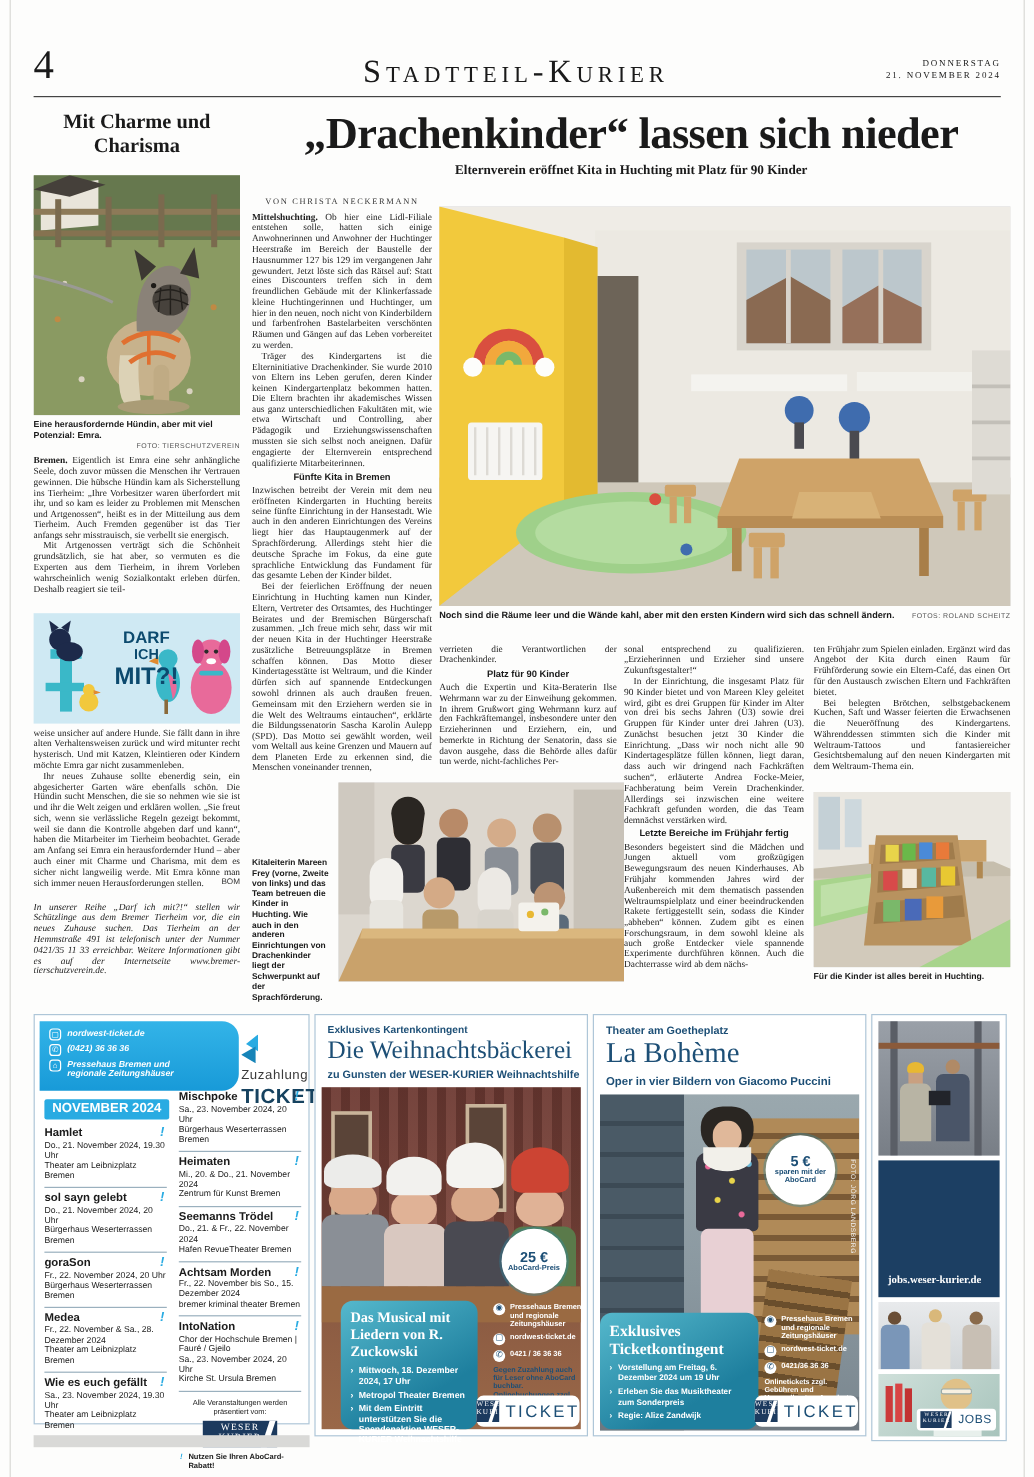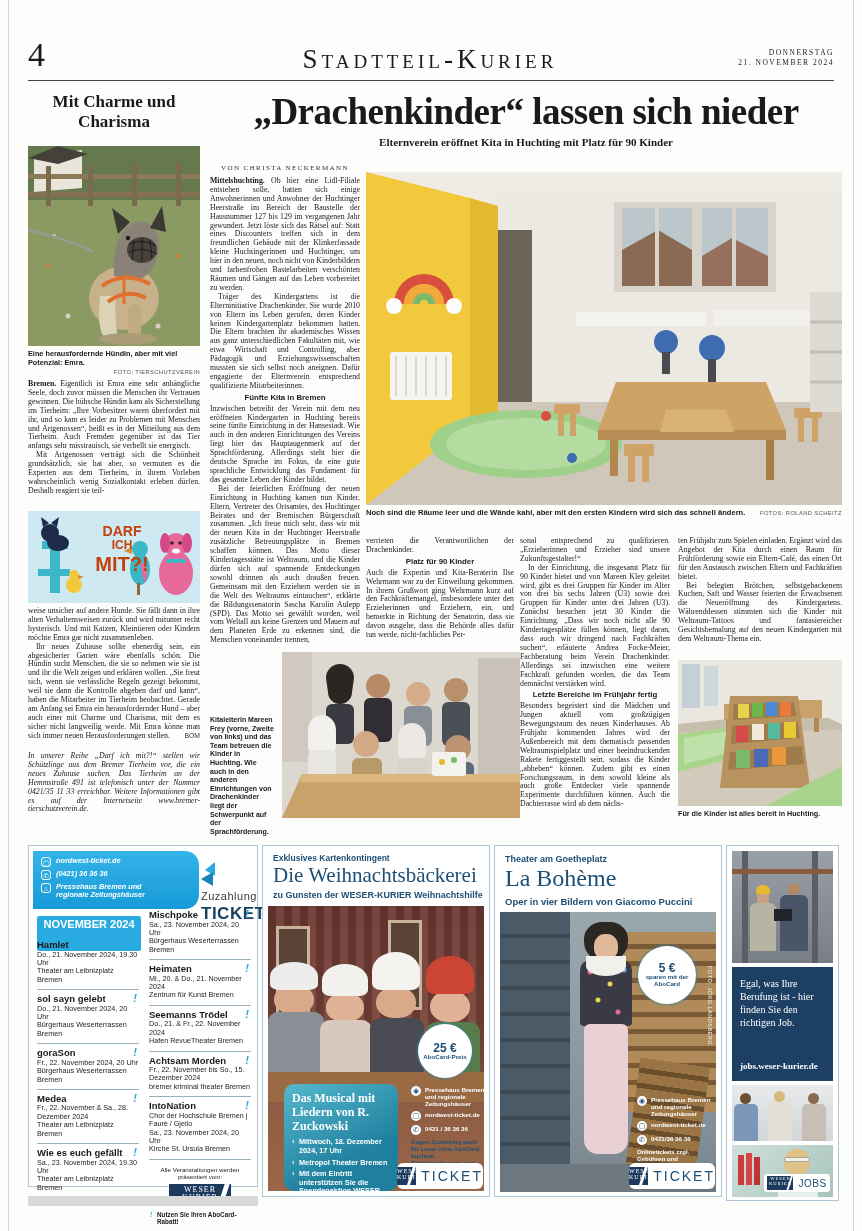--- a/index.html
+++ b/index.html
@@ -24,21 +24,21 @@
   .bt p.noind{text-indent:0}
   .subhead{font-family:"Liberation Sans",sans-serif;font-weight:700;font-size:7.8px;text-align:center;text-indent:0 !important;margin:3px 0 2px}
   .author-abbr{font-family:"Liberation Sans",sans-serif;font-size:6.8px;text-align:right;margin-top:-8.9px;color:#333}
   .outro{font-style:italic}
   .cap{font-family:"Liberation Sans",sans-serif;font-weight:700;font-size:7.3px;line-height:8.8px;color:#1a1a1a}
   .credit{font-family:"Liberation Sans",sans-serif;font-weight:400;font-size:5.8px;letter-spacing:.4px;color:#555}
   .photo{display:block;background:#ddd}
 
   
   .dim-box{background:#cfe9f3;overflow:hidden}
-  .dim-text{position:absolute;left:64px;top:12px;width:60px;text-align:center;font-family:"Liberation Sans",sans-serif;font-weight:800;color:#c2410c;line-height:1.15}
+  .dim-text{position:absolute;left:64px;top:12px;width:60px;text-align:center;font-family:"Liberation Sans",sans-serif;font-weight:800;color:#0c4a6e;line-height:1.15}
 
   
   .adbox{position:absolute;background:#fff;border:1px solid #aec6d8;font-family:"Liberation Sans",sans-serif}
   .wklogo{position:relative;background:#1c3a5e;color:#fff;font-family:"Liberation Serif",serif;text-align:center;overflow:hidden}
   .wklogo .l1,.wklogo .l2{display:block;letter-spacing:1px;line-height:1.05}
   .wklogo .slash{position:absolute;right:5px;top:-3px;width:5px;height:130%;background:#fff;transform:skewX(-18deg)}
   .navy{color:#1d4f76}
   .tealbox{position:absolute;border-radius:10px;background:linear-gradient(150deg,#55b8cc,#1e7f9e 70%);color:#fff;padding:8px 8px}
   .tealbox h3{font-family:"Liberation Serif",serif;font-weight:700;line-height:1.15;margin-bottom:5px}
   .tealbox ul{list-style:none}
@@ -357,21 +357,21 @@
       </div>
     </div>
     <div class="abs" style="left:172px;top:14px;width:54px;text-align:right">
       <svg width="16" height="24" viewBox="0 0 16 24" style="float:left;margin-top:2px">
         <polygon points="14,0 4,8 14,14" fill="#29abe2"></polygon>
         <polygon points="12,10 0,17 12,24" fill="#1684b8"></polygon>
       </svg>
       <span class="nw-logo-name">Zuzahlung</span><br>
       <span class="nw-logo-ticket">TICKET</span>
     </div>
-    <div class="nw-month" style="left:8px;top:70px;width:104px;height:35px">NOVEMBER 2024</div>
+    <div class="nw-month" style="left:8px;top:70px;width:104px;height:17px">NOVEMBER 2024</div>
     <div class="nw-col" style="left:8px;top:90px;width:102px">
       <div class="nw-event">
         <div class="nw-ev-title">Hamlet</div>
         <span class="nw-ev-line">Do., 21. November 2024, 19.30 Uhr</span>
         <span class="nw-ev-line">Theater am Leibnizplatz Bremen</span>
       </div>
       <div class="nw-event">
         <div class="nw-ev-title">sol sayn gelebt</div>
         <span class="nw-ev-line">Do., 21. November 2024, 20 Uhr</span>
         <span class="nw-ev-line">Bürgerhaus Weserterrassen Bremen</span>
@@ -504,20 +504,28 @@
       <div class="abs" style="left:80px;top:48px;width:52px;height:66px;background:#3a3a44;border-radius:10px 10px 4px 4px"></div>
       <div class="abs" style="left:80px;top:48px;width:52px;height:66px;background:radial-gradient(circle at 10px 12px,#e86a9a 2px,transparent 3px),radial-gradient(circle at 30px 24px,#e8d44a 2px,transparent 3px),radial-gradient(circle at 44px 10px,#6ab8d8 2px,transparent 3px),radial-gradient(circle at 18px 40px,#e8d44a 2px,transparent 3px),radial-gradient(circle at 38px 52px,#e86a9a 2px,transparent 3px);border-radius:10px 10px 4px 4px"></div>
       <div class="abs" style="left:86px;top:44px;width:40px;height:20px;background:#f2f0ea;border-radius:0 0 50% 50%"></div>
       <div class="abs" style="left:84px;top:112px;width:44px;height:130px;background:#e8d0d4;border-radius:6px 6px 14px 14px"></div>
       <div class="abs" style="left:0;bottom:0;width:100%;height:28px;background:#6e7880"></div>
     </div>
     <div class="badge" style="left:143px;top:100px;width:58px;height:58px">
       <span class="amt">5 €</span>
       <span class="lbl">sparen mit der AboCard</span>
     </div>
+    <div class="tealbox" style="left:5px;top:248px;width:132px;height:97px">
+      <h3 style="font-size:13px">Exklusives Ticketkontingent</h3>
+      <ul>
+        <li style="font-size:6.8px">Vorstellung am Freitag, 6. Dezember 2024 um 19 Uhr</li>
+        <li style="font-size:6.8px">Erleben Sie das Musiktheater zum Sonderpreis</li>
+        <li style="font-size:6.8px">Regie: Alize Zandwijk</li>
+      </ul>
+    </div>
     <div class="abs" style="left:142px;top:250px;width:76px">
       <div class="contact-row">
           <span class="cicon">◉</span>
           <span class="ctext">Pressehaus Bremen und regionale Zeitungshäuser</span>
         </div>
       <div class="contact-row">
           <span class="cicon">▢</span>
           <span class="ctext">nordwest-ticket.de</span>
         </div>
       <div class="contact-row">
@@ -543,21 +551,20 @@
       <div class="abs" style="left:80px;top:0;width:6px;height:100%;background:#5a5e66"></div>
       <div class="abs" style="left:0;top:18px;width:100%;height:5px;background:#8a5a3a"></div>
       <div class="abs" style="left:24px;top:34px;width:14px;height:10px;background:#e8b832;border-radius:50% 50% 30% 30%"></div>
       <div class="abs" style="left:25px;top:43px;width:12px;height:10px;background:#c9a080"></div>
       <div class="abs" style="left:18px;top:52px;width:26px;height:48px;background:#b8b4a4;border-radius:6px 6px 0 0"></div>
       <div class="abs" style="left:56px;top:32px;width:12px;height:12px;background:#b08a66;border-radius:50%"></div>
       <div class="abs" style="left:48px;top:44px;width:28px;height:56px;background:#4a5568;border-radius:6px 6px 0 0"></div>
       <div class="abs" style="left:42px;top:58px;width:18px;height:12px;background:#22242a"></div>
     </div>
     <div class="jobs-box" style="left:5px;top:121px;width:101px;height:114px">
-      <div class="jobs-text">Egal, was Ihre Berufung ist - hier finden Sie den richtigen Job.</div>
       <div class="jobs-url">jobs.weser-kurier.de</div>
     </div>
     <div class="abs" style="left:5px;top:239px;width:101px;height:56px;overflow:hidden;background:linear-gradient(180deg,#e8eaec,#d2d6d8)">
       <div class="abs" style="left:8px;top:8px;width:11px;height:11px;background:#6a4e36;border-radius:50%"></div>
       <div class="abs" style="left:2px;top:19px;width:24px;height:37px;background:#7a96b8;border-radius:5px 5px 0 0"></div>
       <div class="abs" style="left:42px;top:6px;width:11px;height:11px;background:#d9b87a;border-radius:50%"></div>
       <div class="abs" style="left:36px;top:17px;width:24px;height:39px;background:#e4e0d8;border-radius:5px 5px 0 0"></div>
       <div class="abs" style="left:76px;top:8px;width:11px;height:11px;background:#8a6a4a;border-radius:50%"></div>
       <div class="abs" style="left:70px;top:19px;width:24px;height:37px;background:#c8bfb4;border-radius:5px 5px 0 0"></div>
     </div>

